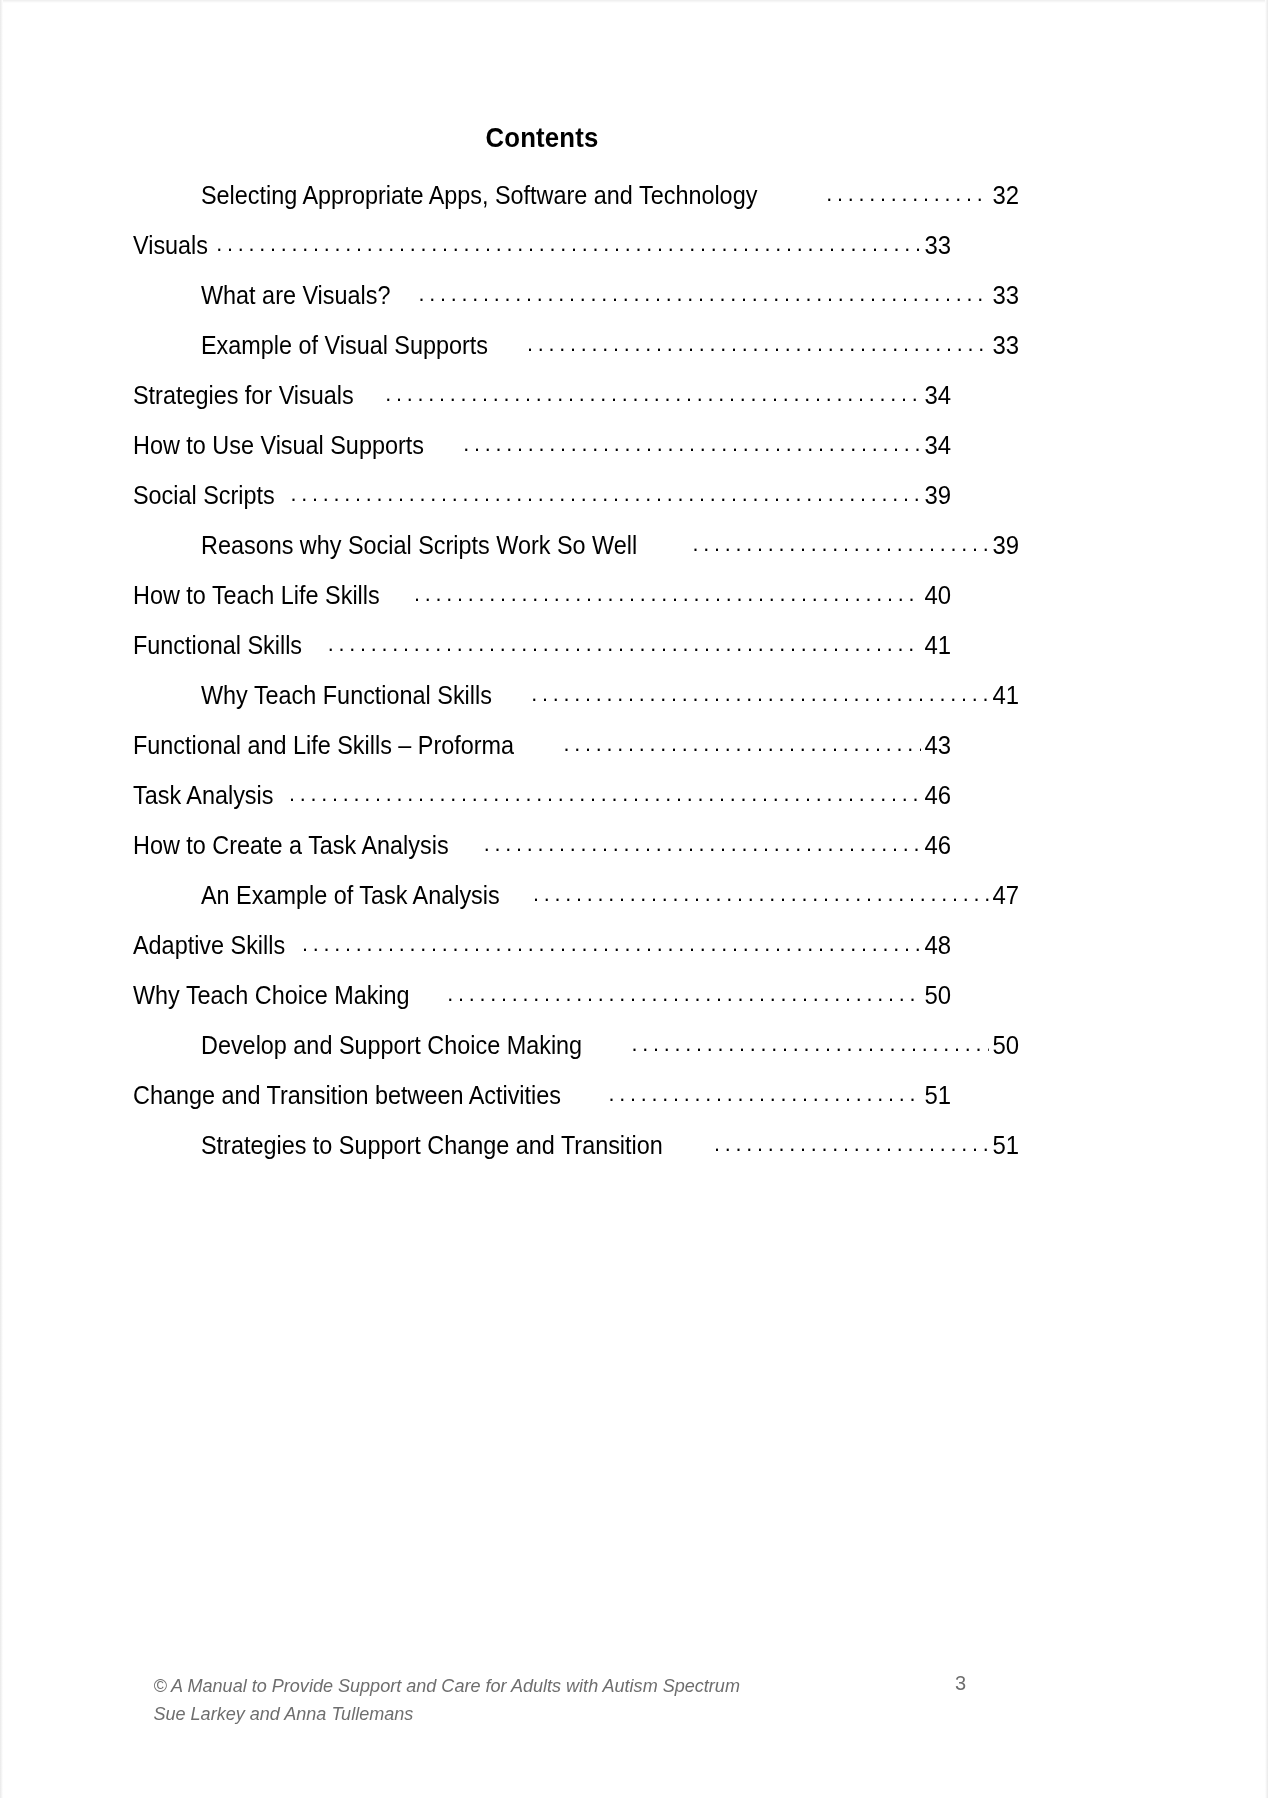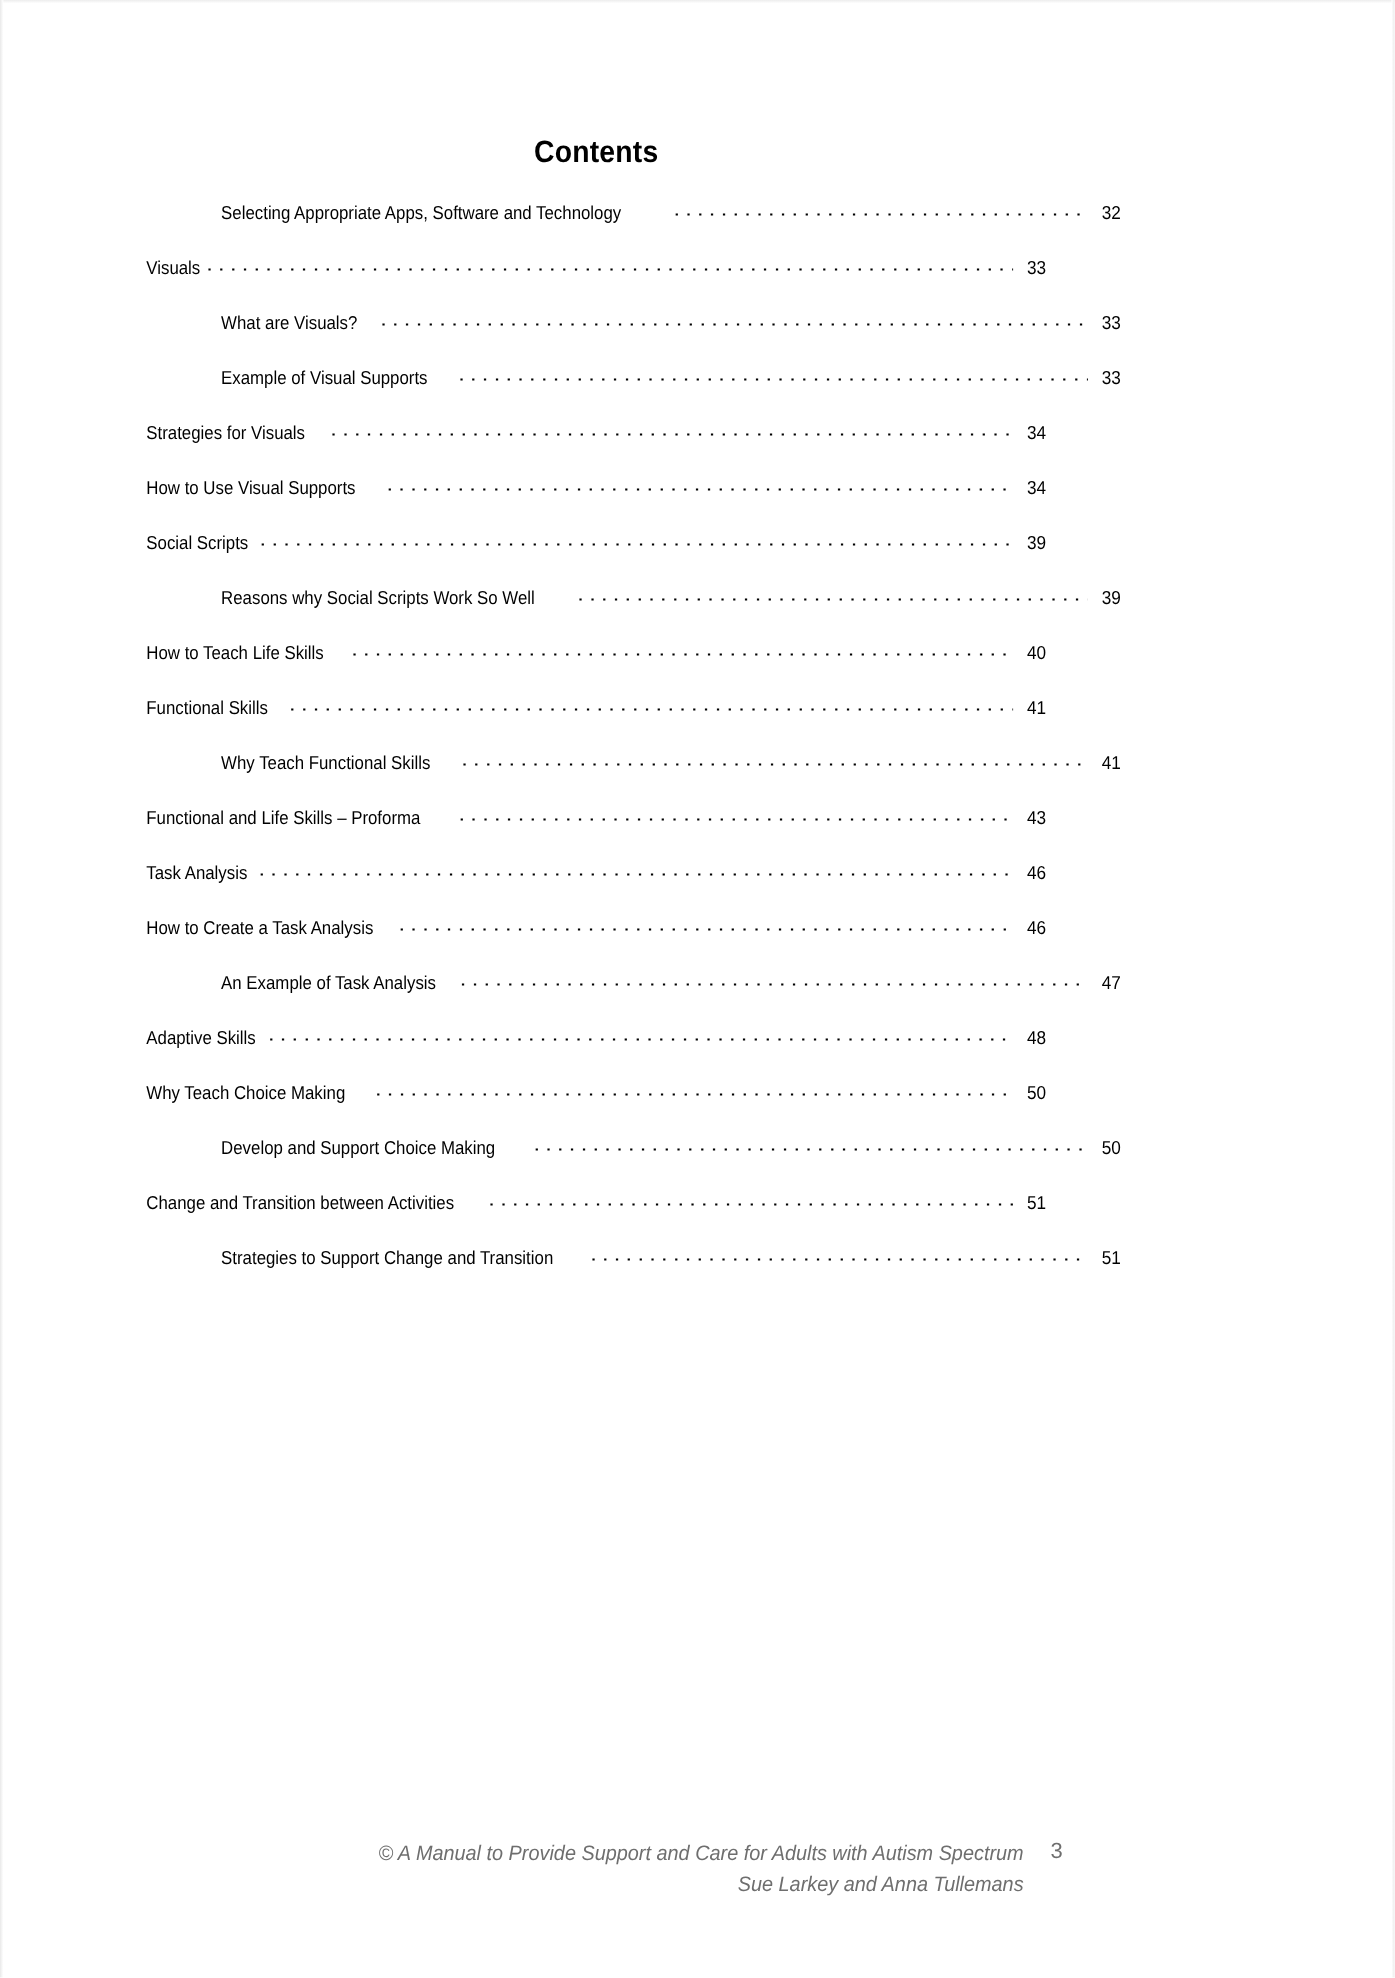--- a/index.html
+++ b/index.html
@@ -63,21 +63,21 @@
     padding: 0;
     list-style: none;
     margin-top: 28px;
   }
 
   .toc-entry {
     display: flex;
     align-items: baseline;
     width: 100%;
     height: 50px;
-    font-size: 17px;
+    font-size: 26px;
     color: #000000;
     line-height: 1.0;
     white-space: nowrap;
     justify-content: center;
   }
 
   .toc-entry .label {
     flex: 0 0 auto;
     transform: scaleX(0.90);
     transform-origin: left center;
@@ -129,21 +129,21 @@
     right: 0;
     bottom: 0;
     height: 150px;
   }
 
   .footer-inner {
     position: absolute;
     left: 133px;
     width: 818px;
     top: 24px;
-    text-align: right;
+    text-align: left;
     font-style: italic;
     font-size: 19px;
     line-height: 1.45;
     color: #6e6e6e;
   }
 
   .footer-line {
     display: block;
     transform: scaleX(0.95);
   }

